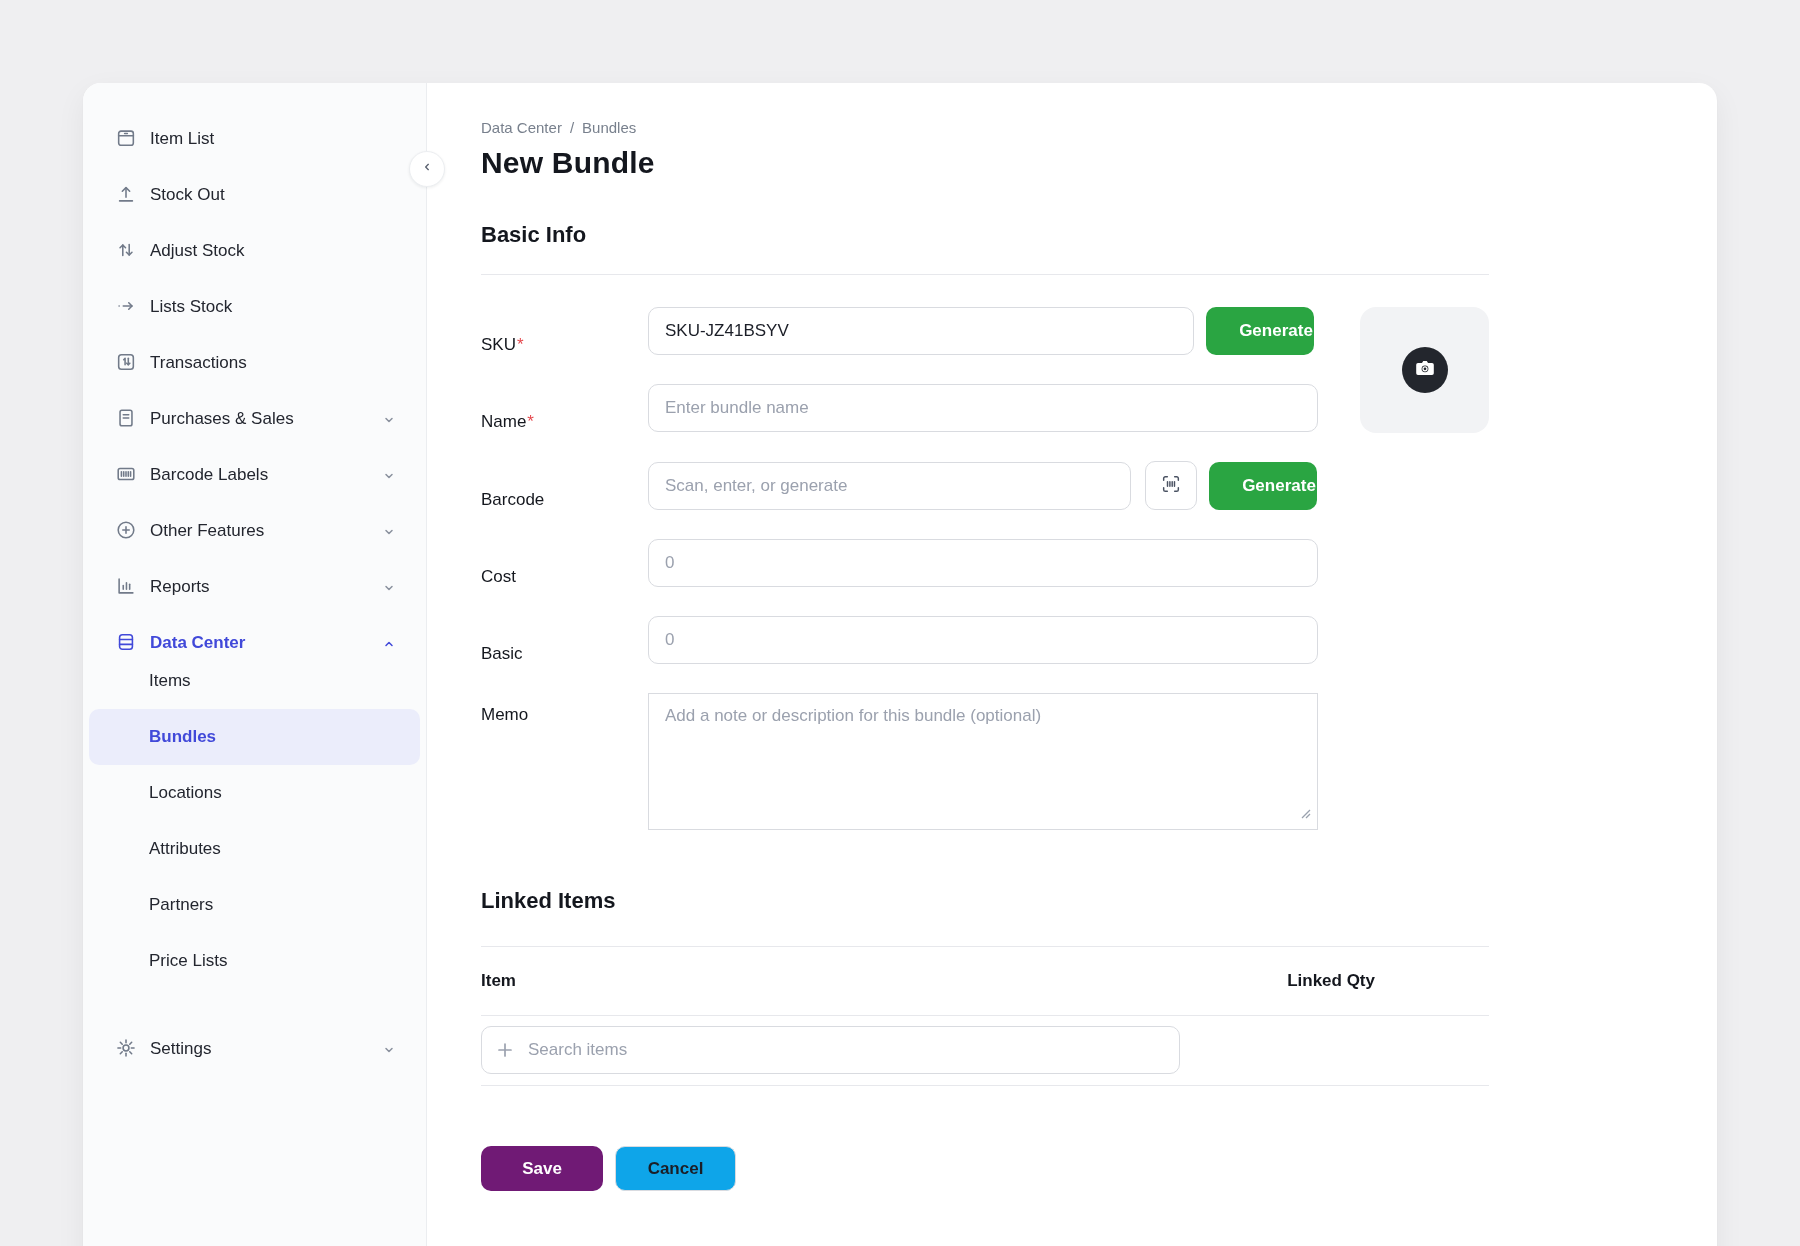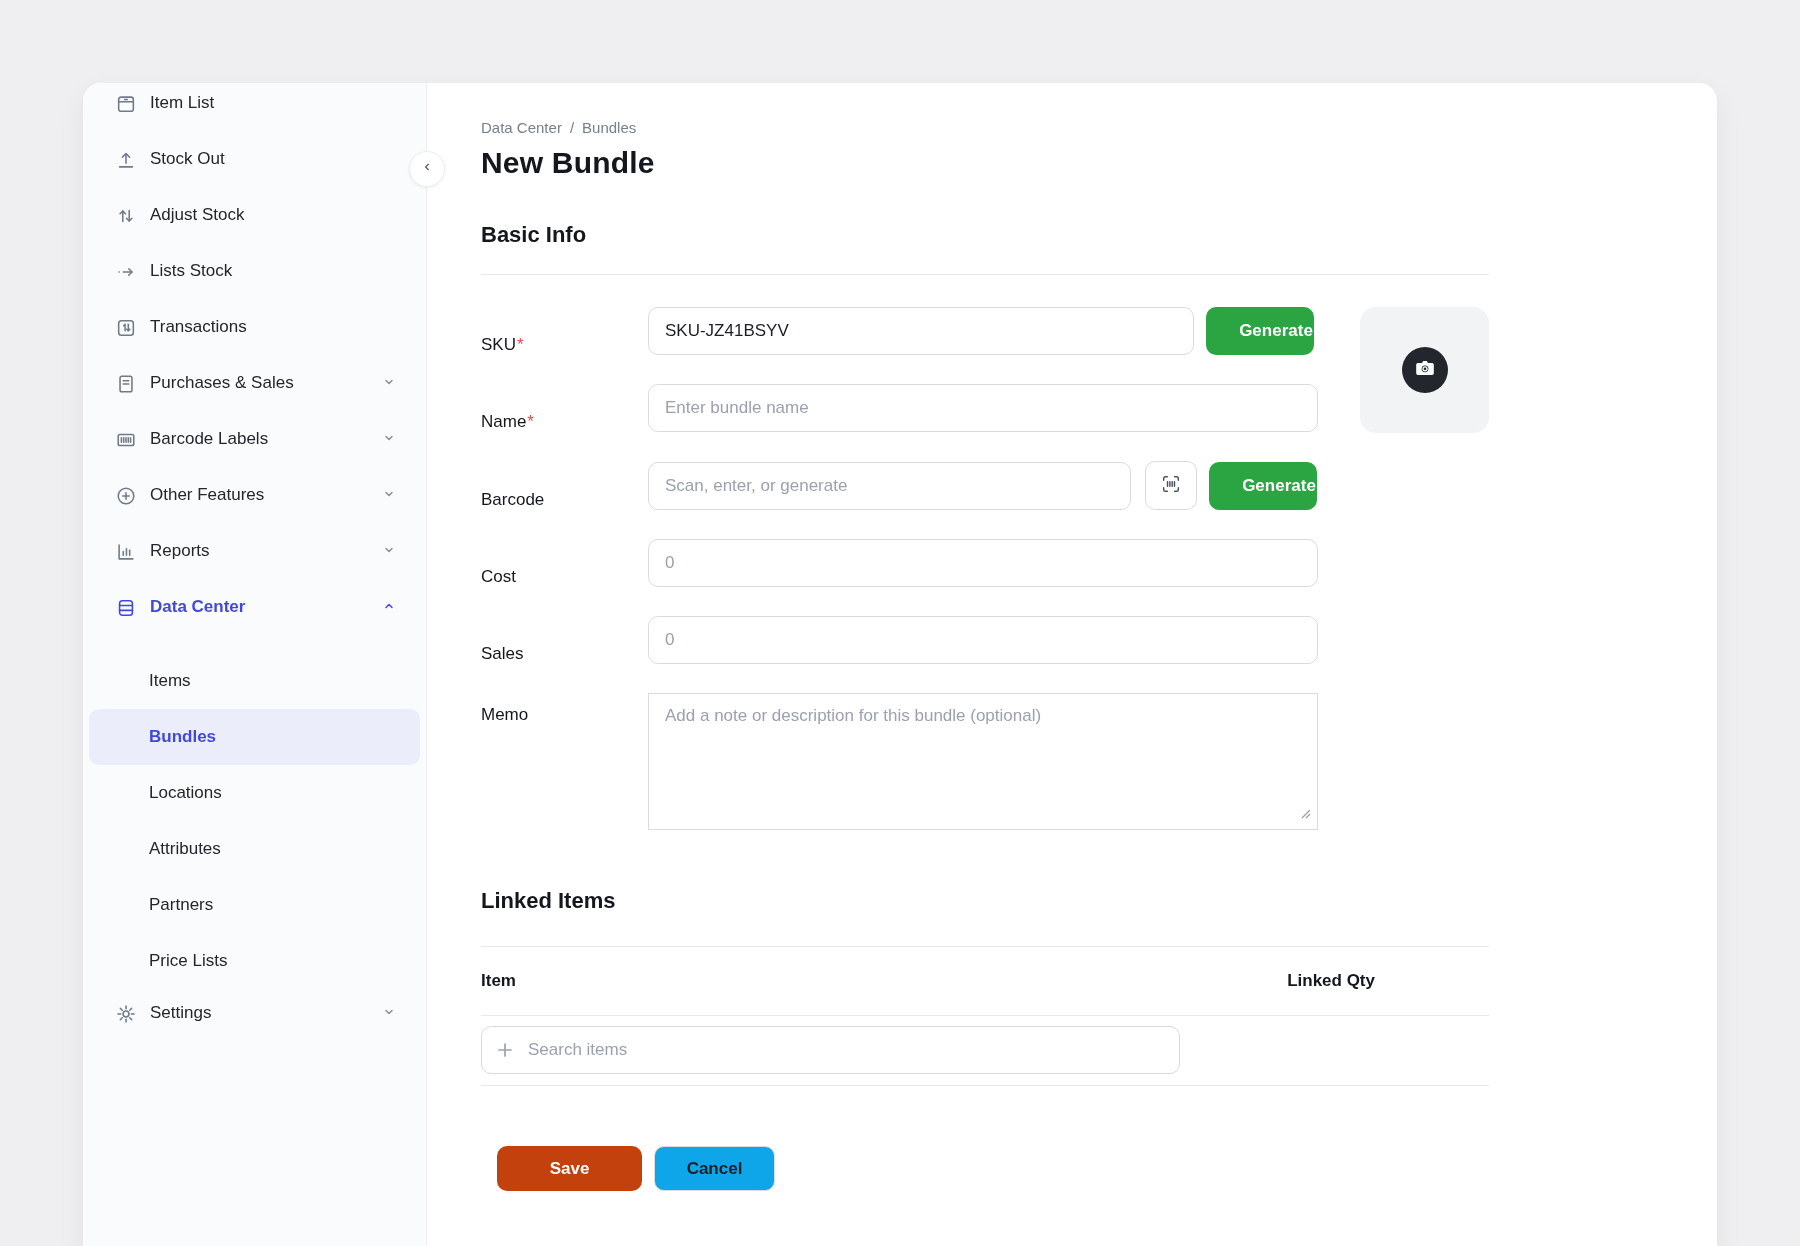--- a/index.html
+++ b/index.html
@@ -16,21 +16,21 @@
     box-shadow:0 1px 2px rgba(20,22,30,.04), 0 10px 30px rgba(20,22,30,.06);
   }
   
   .sidebar {
     position:absolute; left:0; top:0; bottom:0; width:344px;
     background:#fafbfc; border-right:1px solid #ebedf0;
     border-radius:18px 0 0 18px;
     padding-top:10px;
   }
   .nav-item {
-    height:56px; display:flex; align-items:flex-start;
+    height:56px; display:flex; align-items:flex-end;
     padding:0 28px 0 32px; cursor:pointer;
     font-size:17px; color:#23262f;
   }
   .nav-icon { width:22px; height:22px; margin-right:13px; display:flex; align-items:center; justify-content:center; }
   .nav-icon svg { width:22px; height:22px; stroke:#717a89; fill:none; stroke-width:1.7; stroke-linecap:round; stroke-linejoin:round; }
   .nav-label { flex:0 1 auto; }
   .nav-chevron { margin-left:auto; width:18px; height:18px; }
   .nav-chevron svg { width:18px; height:18px; stroke:#8a919e; fill:none; stroke-width:2; stroke-linecap:round; stroke-linejoin:round; }
   .nav-item.active { color:#4149d9; font-weight:700; }
   .nav-item.active .nav-icon svg { stroke:#4149d9; }
@@ -113,24 +113,23 @@
   }
   .table-head .qty-col { margin-right:114px; }
   .search-row { padding:10px 0 11px 0; }
   .search-wrap { position:relative; width:699px; }
   .search-wrap .tinput { width:699px; padding-left:46px; }
   .plus-icon { position:absolute; left:14px; top:14px; width:20px; height:20px; pointer-events:none; }
   .plus-icon svg { width:20px; height:20px; stroke:#9ba1ae; fill:none; stroke-width:1.7; stroke-linecap:round; }
   
   .actions { margin-top:60px; display:flex; gap:12px; }
   .save-btn {
-    width:145px; height:45px; border:none; border-radius:10px;
-    background:#c2410c; color:#fff; font-size:17px; font-weight:700; cursor:pointer;
+    width:122px; height:45px; border:none; border-radius:10px;
+    background:#701a75; color:#fff; font-size:17px; font-weight:700; cursor:pointer;
     font-family:"Liberation Sans","DejaVu Sans",sans-serif;
-    margin-left:16px;
   }
   .cancel-btn {
     width:121px; height:45px; background:#0ea5e9; border:1px solid #d9dbe0; border-radius:10px;
     color:#1b1e27; font-size:17px; font-weight:600; cursor:pointer;
     font-family:"Liberation Sans","DejaVu Sans",sans-serif;
   }
 </style>
 </head>
 <body>
 
@@ -377,21 +376,21 @@
         </button>
         <button class="gen-btn">Generate</button>
       </div>
 
       <div class="form-row">
         <label class="field-label">Cost</label>
         <input class="tinput w-wide muted" type="text" placeholder="0" style="">
       </div>
 
       <div class="form-row">
-        <label class="field-label">Sales</label>
+        <label class="field-label">Basic</label>
         <input class="tinput w-wide muted" type="text" placeholder="0" style="">
       </div>
 
       <div class="form-row top">
         <label class="field-label">Memo</label>
         <div class="memo-box">
           <textarea class="tarea" placeholder="Add a note or description for this bundle (optional)" style=""></textarea>
           <span class="grip">
             <svg viewBox="0 0 12 12">
                 <path d="M2 10L10 2"></path>

